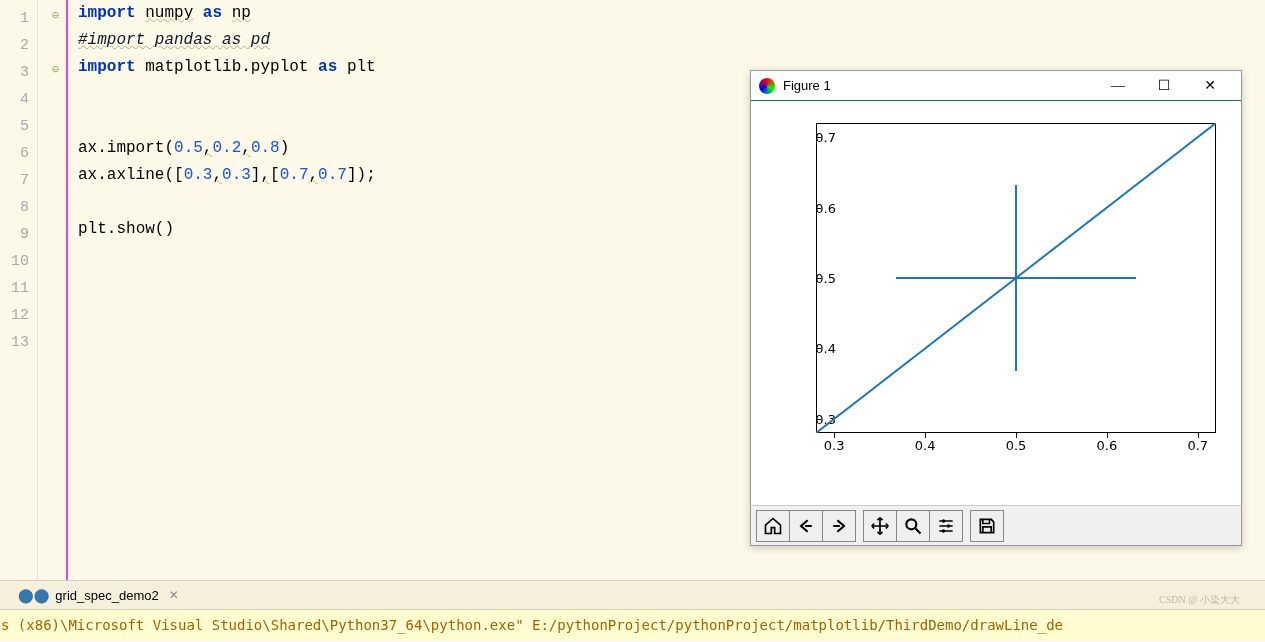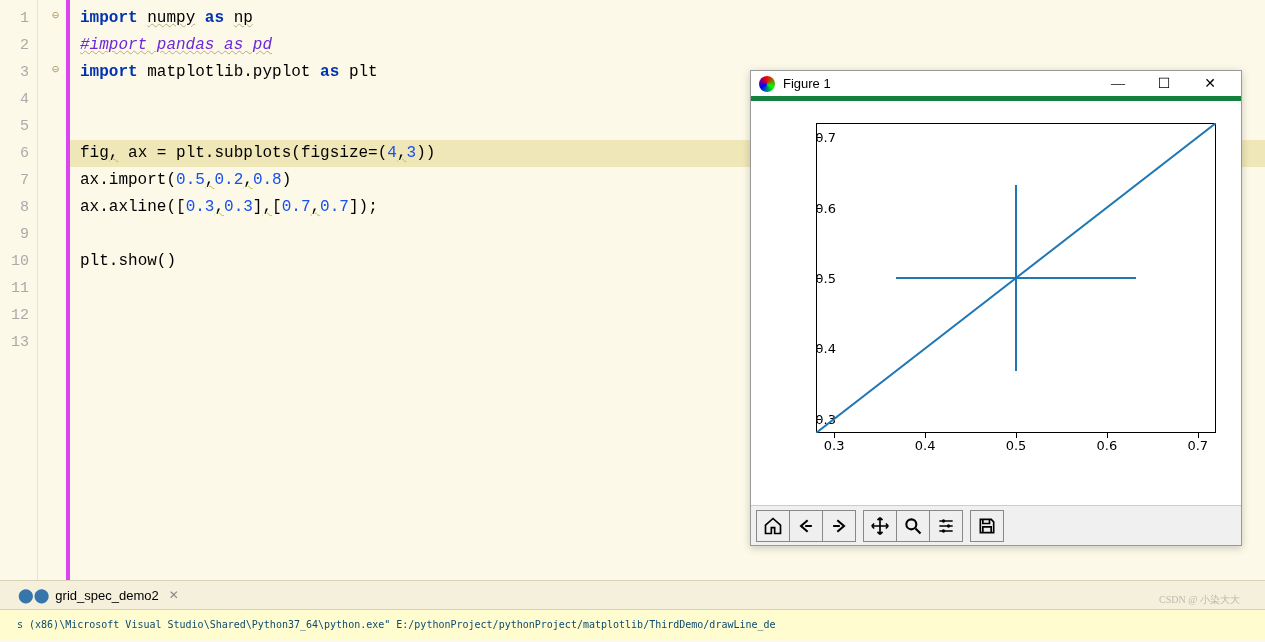--- a/index.html
+++ b/index.html
@@ -34,31 +34,30 @@
   }
   .fold-col div { height: 27px; position:relative;}
   .fold-mark {
     position:absolute; right:4px; top:6px;
     width:10px; height:10px;
     color:#b0a070; font-size:12px; line-height:10px;
   }
   .code-col {
     flex: 1;
     background: #fcf9e8;
-    padding-top: 5px;
     position: relative;
-    border-left: 4px solid #d946ef;
+    border-left: 2px solid #d946ef;
   }
   .line { height: 27px; line-height: 27px; white-space: pre; padding-left: 10px; position:relative;}
   .hl-line { background: #f0e7b8; }
   .kw { color: #0033b3; font-weight: bold; }
   .fn { color: #000; }
   .str { color: #067d17; }
   .lit { color: #1750eb; }
-  .cmt { color: #6d28d9; font-style: italic; }
+  .cmt { color: #0f172a; font-style: italic; }
   .op { color: #000; }
   .id { color: #000; }
   .wavy { text-decoration: underline wavy #b0b080; text-decoration-thickness:1px;}
   .wavy-y { text-decoration: underline wavy #c0c040; text-decoration-thickness:1px;}
   
   
   .figure-window {
     position: absolute;
     left: 750px;
     top: 70px;
@@ -68,21 +67,21 @@
     border: 1px solid #999;
     box-shadow: 0 2px 8px rgba(0,0,0,0.2);
     display:flex; flex-direction:column;
   }
   .fig-titlebar {
     height: 30px;
     background: #fff;
     display: flex;
     align-items: center;
     padding: 0 8px;
-    border-bottom: 5px solid #15803d;
+    border-bottom: 1px solid #15803d;
   }
   .fig-icon { width:16px; height:16px; background: conic-gradient(#f00,#0f0,#00f,#f00); border-radius:50%; margin-right:8px;}
   .fig-title { flex:1; font-family: "Segoe UI", sans-serif; font-size: 13px; color:#000; }
   .fig-btn { width:46px; height:30px; display:flex; align-items:center; justify-content:center; font-family:"Segoe UI"; font-size:14px;}
   .fig-canvas { flex:1; background:#fff; position:relative; padding:15px 10px 10px 10px;}
   .plot-box {
     position:absolute;
     left: 65px; top: 22px;
     width: 400px; height: 310px;
     border: 1px solid #000;
@@ -123,25 +122,25 @@
     font-family:"Segoe UI",sans-serif;
     font-size:13px;
   }
   .tab-item { display:flex; align-items:center; gap:6px; padding:0 8px;}
   .py-icon { color:#3776ab; font-size:14px;}
   .tab-close { color:#888; margin-left:4px; font-size:12px;}
   
   .status-bar {
     height: 30px;
     background:#fffdd0;
-    color:#0c4a6e;
+    color:#a16207;
     font-family:Consolas,monospace;
-    font-size:10px;
+    font-size:14px;
     line-height:30px;
-    padding-left:17px;
+    padding-left:1px;
     white-space:nowrap;
     overflow:hidden;
   }
   .watermark {
     position:absolute;
     right:25px; bottom:35px;
     font-family:Liberation Serif, serif;
     font-size:10px;
     color:rgba(120,120,120,0.45);
   }
@@ -183,21 +182,20 @@
       <div></div>
       <div></div>
       <div></div>
     </div>
   <div class="code-col" id="codecol">
       <div class="line"><span class="kw">import</span> <span class="id wavy">numpy</span> <span class="kw">as</span> <span class="id wavy">np</span></div>
       <div class="line"><span class="cmt wavy">#import pandas as pd</span></div>
       <div class="line"><span class="kw">import</span> <span class="id">matplotlib.pyplot</span> <span class="kw">as</span> <span class="id">plt</span></div>
       <div class="line"></div>
       <div class="line"></div>
-      <div class="line hl-line"><span class="id">fig</span><span class="op wavy-y">,</span> <span class="id">ax</span> = <span class="id">plt</span>.<span class="fn">subplots</span>(<span class="id">figsize</span>=(<span class="lit">4</span><span class="op wavy-y">,</span><span class="lit">3</span>))</div>
       <div class="line"><span class="id">ax</span>.<span class="fn">import</span>(<span class="lit">0.5</span><span class="op wavy-y">,</span><span class="lit">0.2</span><span class="op wavy-y">,</span><span class="lit">0.8</span>)</div>
       <div class="line"><span class="id">ax</span>.<span class="fn">axline</span>([<span class="lit">0.3</span><span class="op wavy-y">,</span><span class="lit">0.3</span>]<span class="op wavy-y">,</span>[<span class="lit">0.7</span><span class="op wavy-y">,</span><span class="lit">0.7</span>])<span class="op">;</span></div>
       <div class="line"></div>
       <div class="line"><span class="id">plt</span>.<span class="fn">show</span>()</div>
     </div>
 </div>
 
 <div class="figure-window">
   <div class="fig-titlebar">
     <div class="fig-icon"></div>

